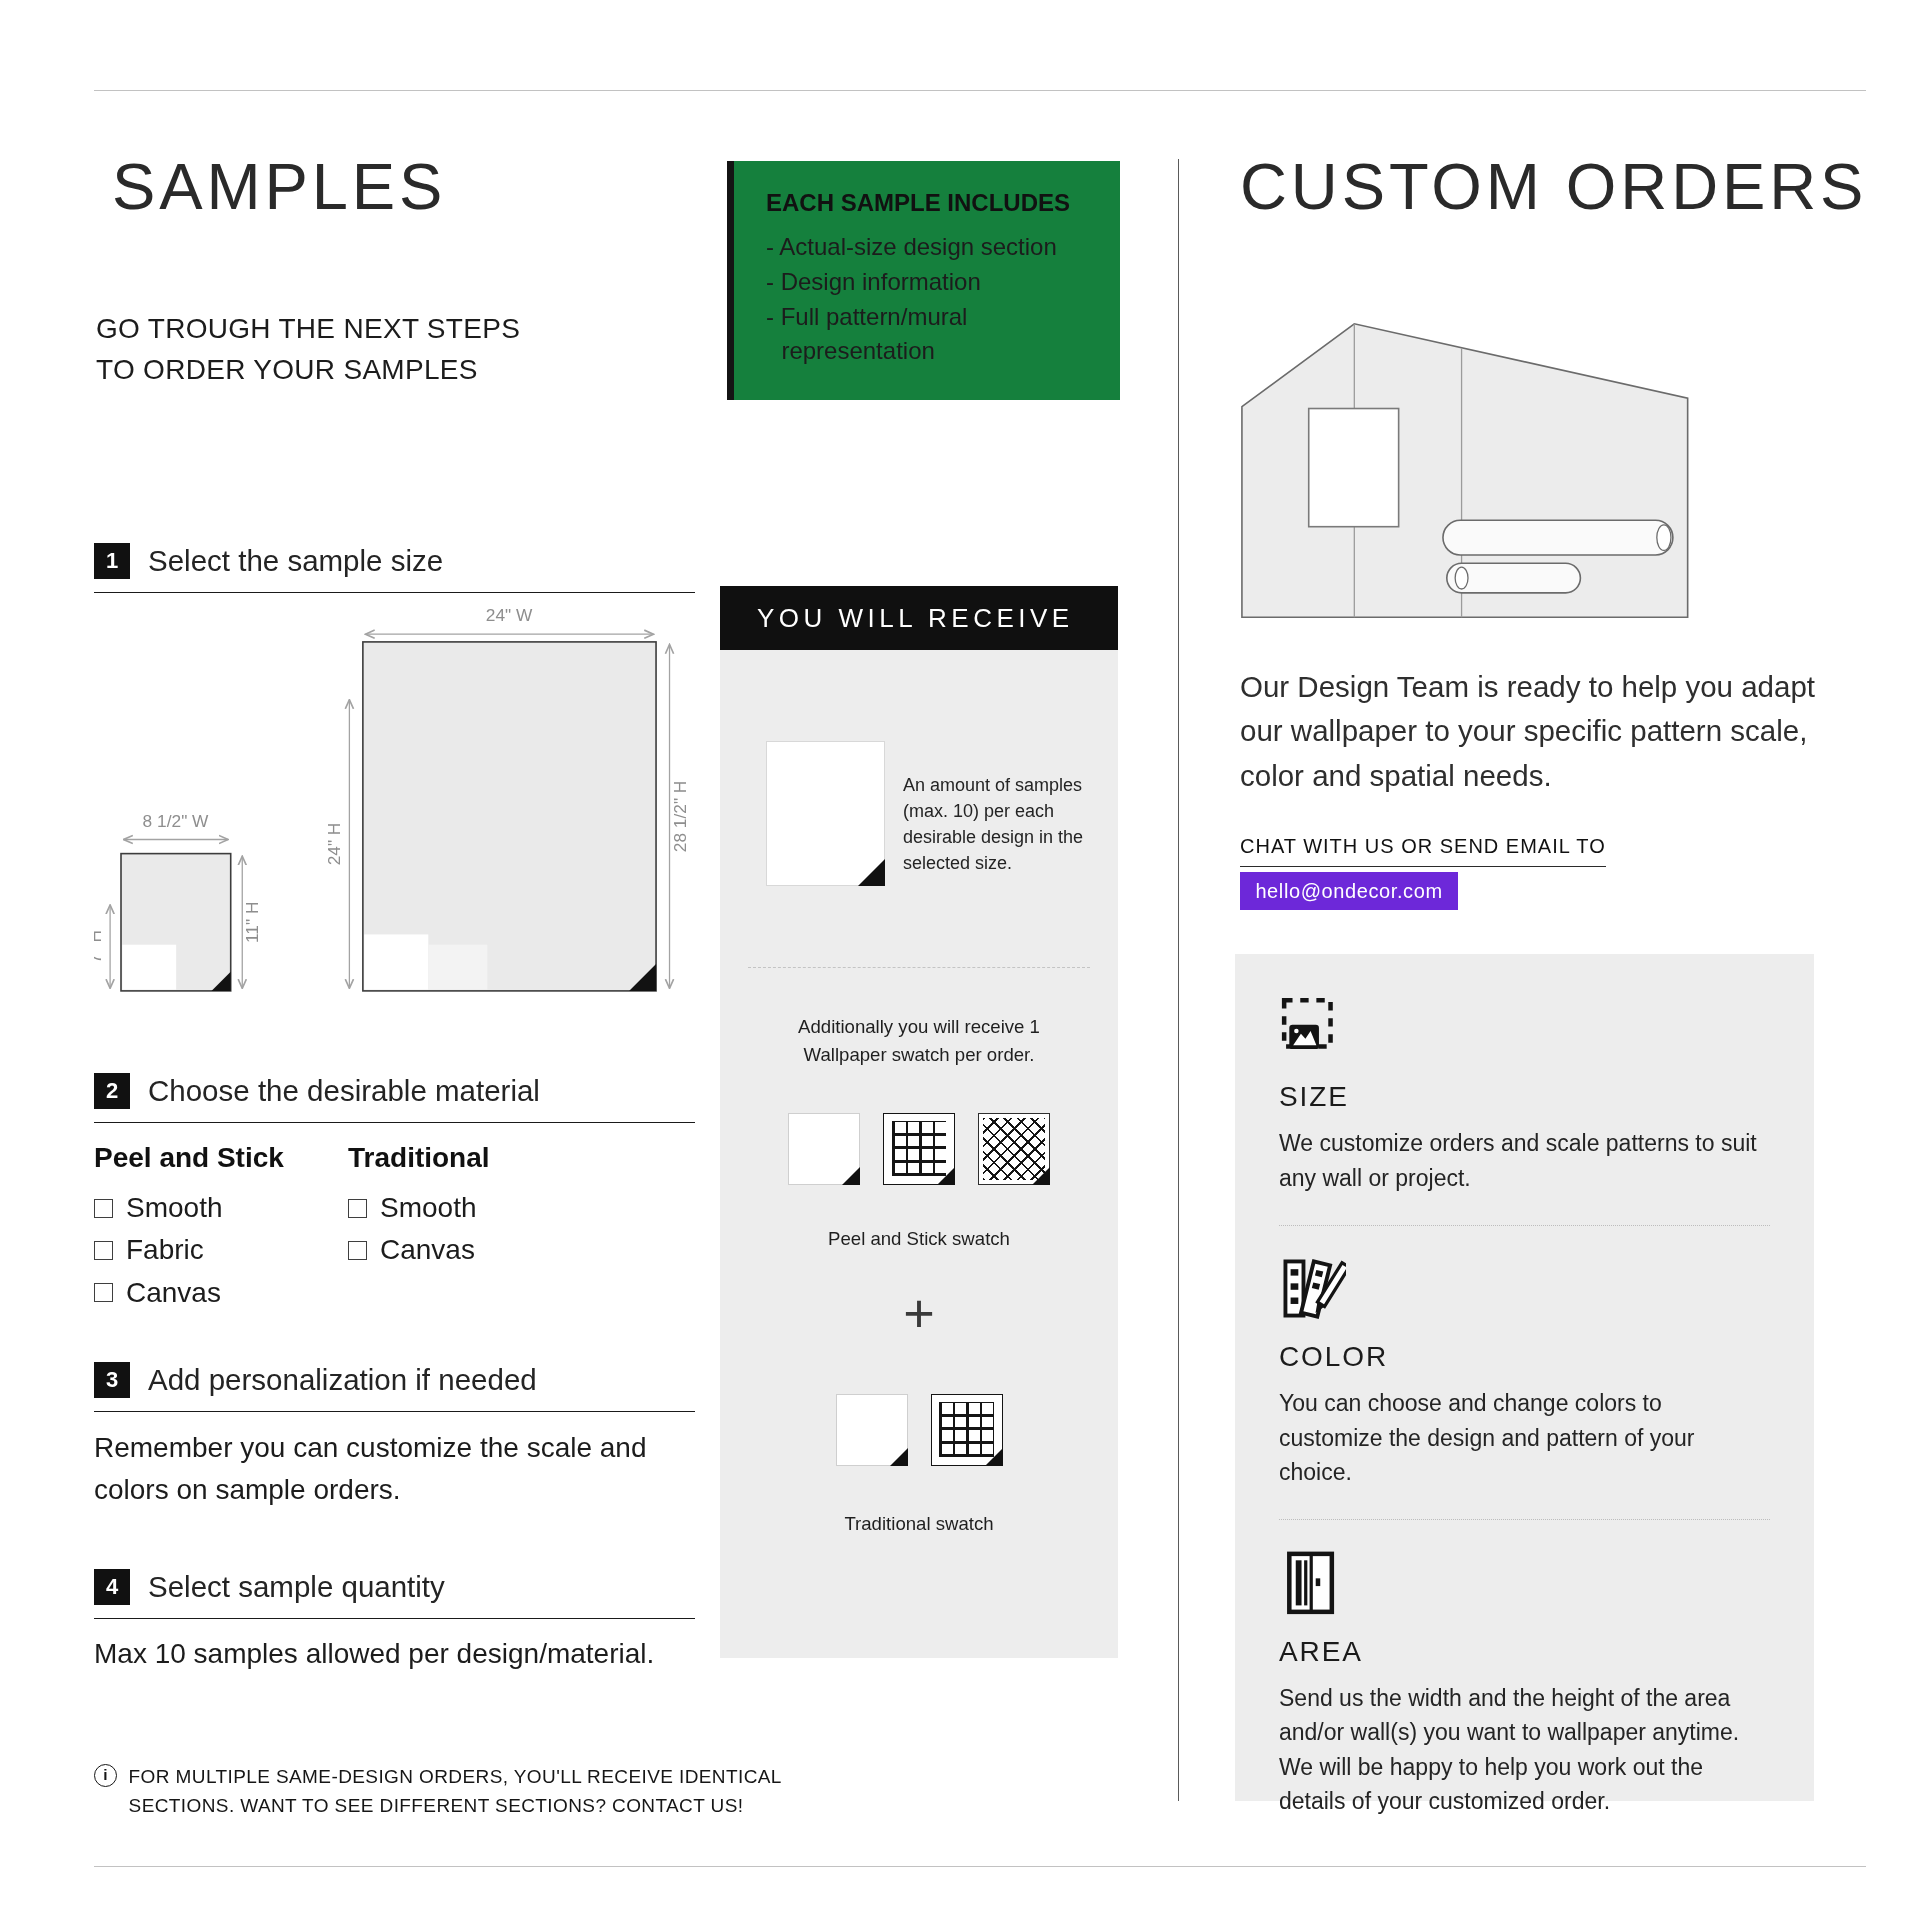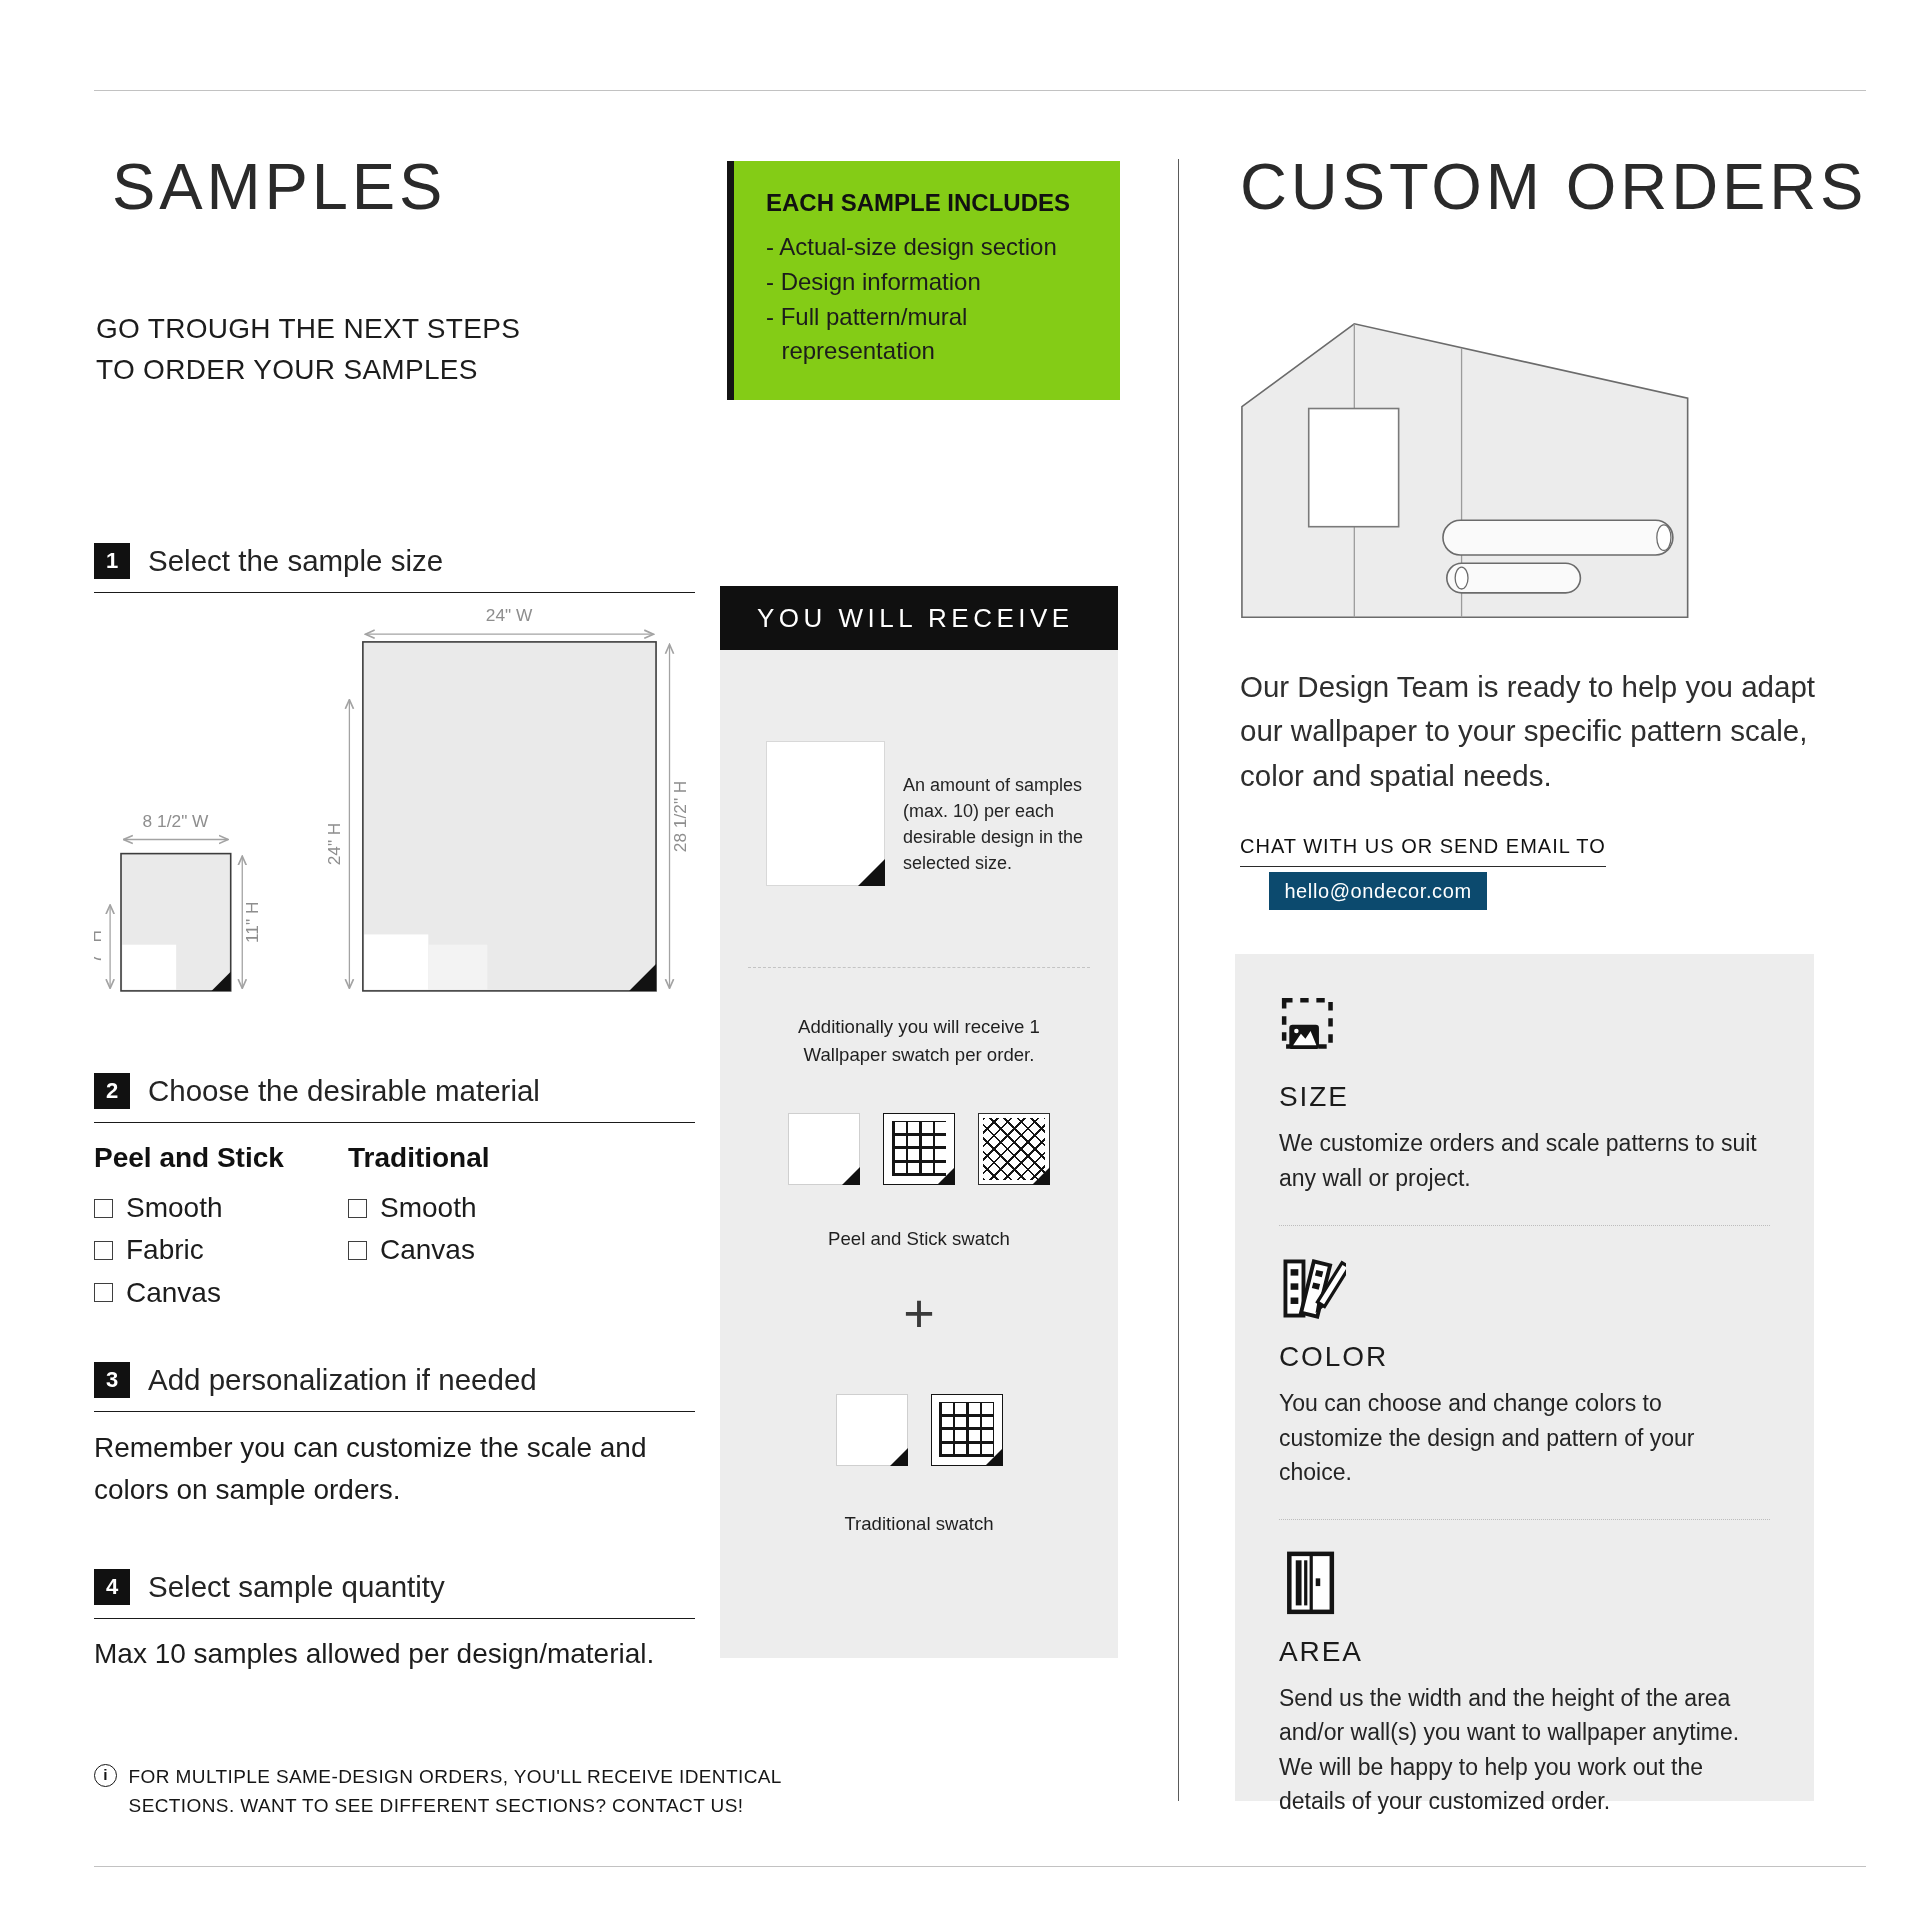--- a/index.html
+++ b/index.html
@@ -11,21 +11,21 @@
   .h-rule { position: absolute; left: 94px; width: 1772px; height: 1.3px; background: #c2c2c2; }
   #rule-top { top: 90px; } #rule-bottom { top: 1866px; }
   .v-divider { position: absolute; left: 1178px; top: 159px; width: 1.3px; height: 1642px; background: #5a5a5a; }
 
   .big-title { position: absolute; font-size: 65px; font-weight: 500; letter-spacing: 3.9px; color: #2a2a2a; }
   #samples-title { left: 112px; top: 149px; }
   #custom-title  { left: 1240px; top: 149px; }
 
   .intro { position: absolute; left: 96px; top: 309px; font-size: 28px; line-height: 1.45; letter-spacing: 0.3px; color: #1c1c1c; }
 
-  .includes-box { position: absolute; left: 727px; top: 161px; width: 393px; background: #84cc16;
+  .includes-box { position: absolute; left: 727px; top: 161px; width: 393px; background: #15803d;
     border-left: 7px solid #141414; padding: 28px 24.4px 31px 32px; }
   .includes-title { font-size: 24px; font-weight: 700; margin-bottom: 13px; color: #111; }
   .includes-item { font-size: 24px; line-height: 1.45; padding-left: 15.4px; text-indent: -15.4px; color: #1c1c1c; }
 
   .step { position: absolute; left: 94px; width: 601px; display: flex; align-items: center; gap: 18px;
     padding-bottom: 13px; border-bottom: 1.9px solid #1a1a1a; }
   #step-1 { top: 543px; } #step-2 { top: 1073px; } #step-3 { top: 1362px; } #step-4 { top: 1569px; }
   .step-num { width: 36px; height: 36px; background: #111; color: #fff; font-size: 22px; font-weight: 700;
     display: flex; align-items: center; justify-content: center; flex: 0 0 auto; }
   .step-label { font-size: 29.5px; color: #242424; }
@@ -74,22 +74,22 @@
     background-image: repeating-linear-gradient(45deg, #141414 0 1.9px, transparent 1.9px 9.6px),
                       repeating-linear-gradient(135deg, #141414 0 1.9px, transparent 1.9px 9.6px); }
   .swatch-label { margin-top: 40px; text-align: center; font-size: 18.6px; line-height: 1.5; color: #1f1f1f; width: 205px; }
   .swatch-label.second { margin-top: 44px; }
   .plus { margin-top: 33px; font-size: 54px; font-weight: 200; color: #3a3a3a; line-height: 1; }
 
   .custom-illustration { position: absolute; left: 1240px; top: 321px; }
   .custom-paragraph { position: absolute; left: 1240px; top: 665px; width: 583px; font-size: 29.5px; line-height: 1.5; color: #2e2e2e; }
   .chat-label { position: absolute; left: 1240px; top: 835px; font-size: 20px; letter-spacing: 1px; color: #111;
     padding-bottom: 7.7px; border-bottom: 1.3px solid #2b2b2b; }
-  .email-badge { position: absolute; left: 1240px; top: 872px; background: #0c4a6e; color: #fff; font-size: 20px;
-    letter-spacing: 0.6px; padding: 7.7px 15.4px; margin-left: 29px; }
+  .email-badge { position: absolute; left: 1240px; top: 872px; background: #6d28d9; color: #fff; font-size: 20px;
+    letter-spacing: 0.6px; padding: 7.7px 15.4px; }
   .custom-panel { position: absolute; left: 1235px; top: 954px; width: 579px; height: 847px; background: #ededed;
     padding: 41px 44px; }
   .feature-icon { height: 68px; margin-bottom: 18px; }
   .feature-name { font-size: 28px; letter-spacing: 1.9px; color: #1b1b1b; margin-bottom: 13px; font-weight: 400; }
   .feature-text { font-size: 23px; line-height: 1.5; color: #242424; }
   .dotted-divider { border-top: 1.9px dotted #bdbdbd; margin: 29.5px 0; }
 </style>
 </head>
 <body>
 

